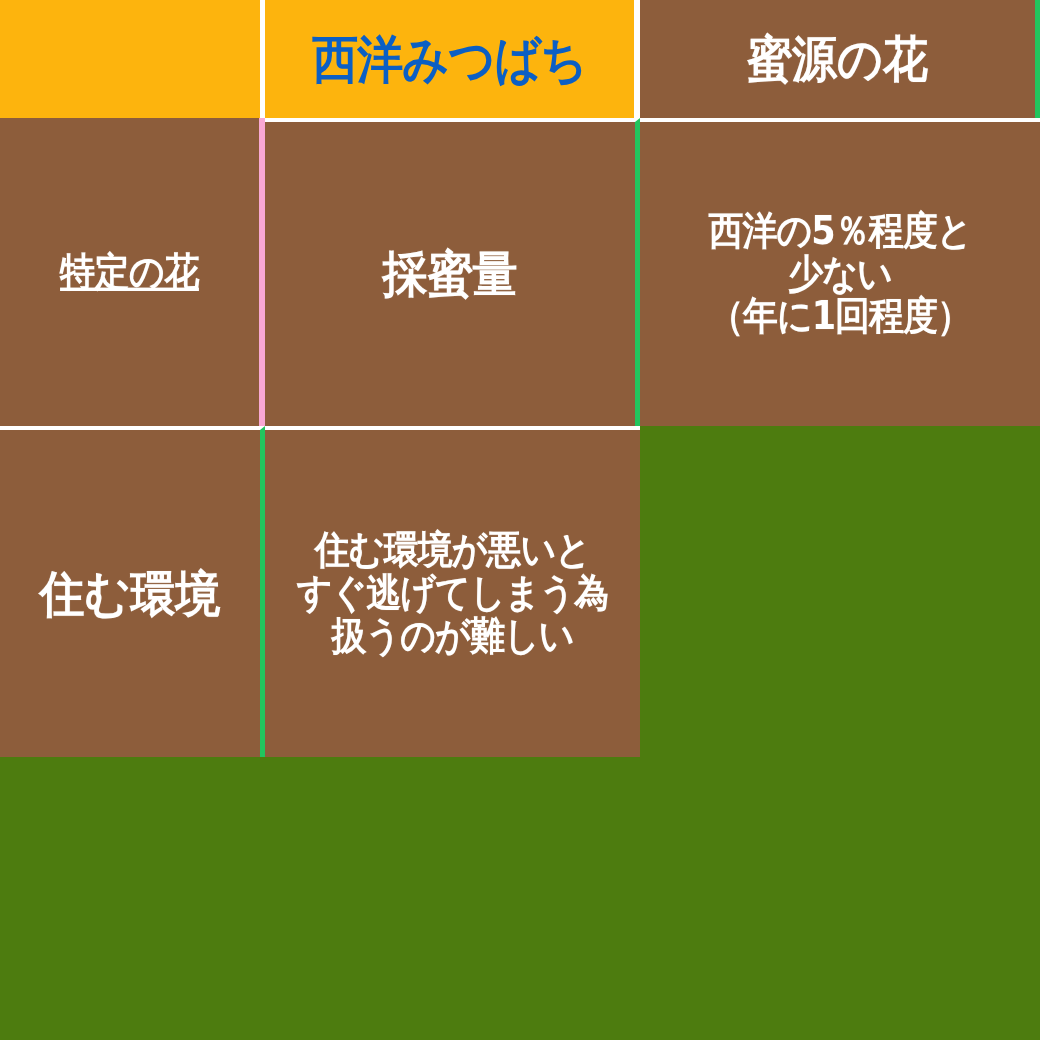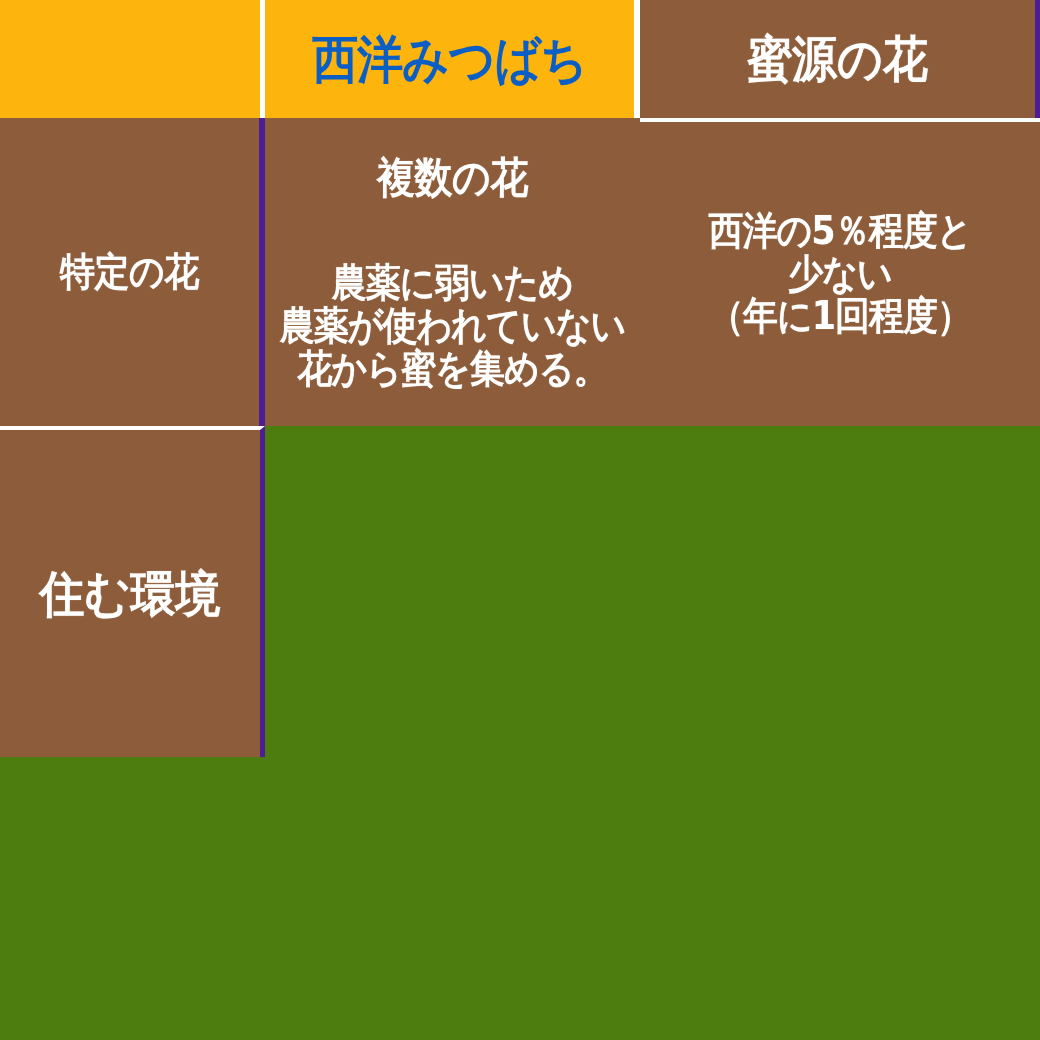--- a/index.html
+++ b/index.html
@@ -56,24 +56,25 @@
   }
   .head-title.blue  { color: #0b5fc4; }
   .head-title.green { color: #17730d; }
 
   
   .body-cell {
     background: #8d5d3b;
     color: #ffffff;
   }
   .col-label {
-    border-right: 5px solid #4c1d95;
+    border-right: 5px solid #22c55e;
   }
   .col-mid {
-    border-right: 6px solid #4c1d95;
+    border-right: 6px solid #f9a8d4;
+    text-decoration: underline;
   }
   .row-sep {
     border-top: 4px solid #ffffff;
   }
 
   .label-text {
     font-size: 45px;
     font-weight: 700;
     line-height: 1.15;
     letter-spacing: 0px;
@@ -122,35 +123,36 @@
   </div>
 
   <div class="cell body-cell col-label">
     <span class="label-text">蜜源の花</span>
   </div>
   <div class="cell body-cell col-mid">
     <div class="stack">
       <span class="cell-text nowrap line">特定の花</span>
     </div>
   </div>
-  <div class="cell body-cell">
-    <div class="stack">
-      <span class="cell-text big nowrap line">複数の花</span>
-      <div class="gap-lg"></div>
-      <span class="cell-text tight nowrap line">農薬に弱いため</span>
-      <span class="cell-text tight nowrap line">農薬が使われていない</span>
-      <span class="cell-text tight nowrap line">花から蜜を集める。</span>
-    </div>
+
+  <div class="cell body-cell col-label row-sep">
+    <span class="label-text">採蜜量</span>
   </div>
-
   <div class="cell body-cell row-sep">
     <div class="stack">
       <span class="cell-text tight nowrap line">西洋の5％程度と</span>
       <span class="cell-text tight nowrap line">少ない</span>
       <span class="cell-text tight nowrap line">（年に1回程度）</span>
     </div>
   </div>
 
   <div class="cell body-cell col-label row-sep">
     <span class="label-text">住む環境</span>
   </div>
+  <div class="cell body-cell row-sep">
+    <div class="stack">
+      <span class="cell-text tight nowrap line">住む環境が悪いと</span>
+      <span class="cell-text tight nowrap line">すぐ逃げてしまう為</span>
+      <span class="cell-text tight nowrap line">扱うのが難しい</span>
+    </div>
+  </div>
 
 </div>
 
 </body></html>

